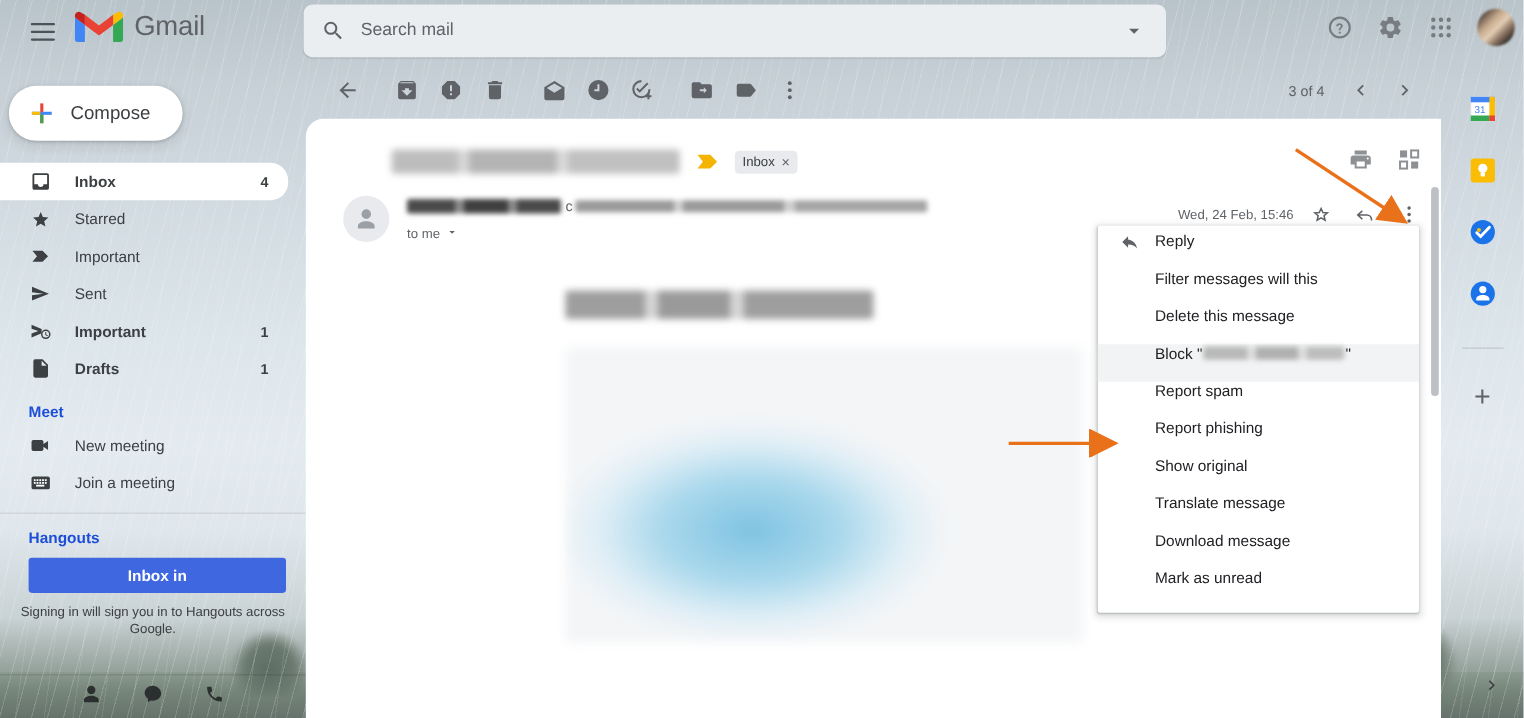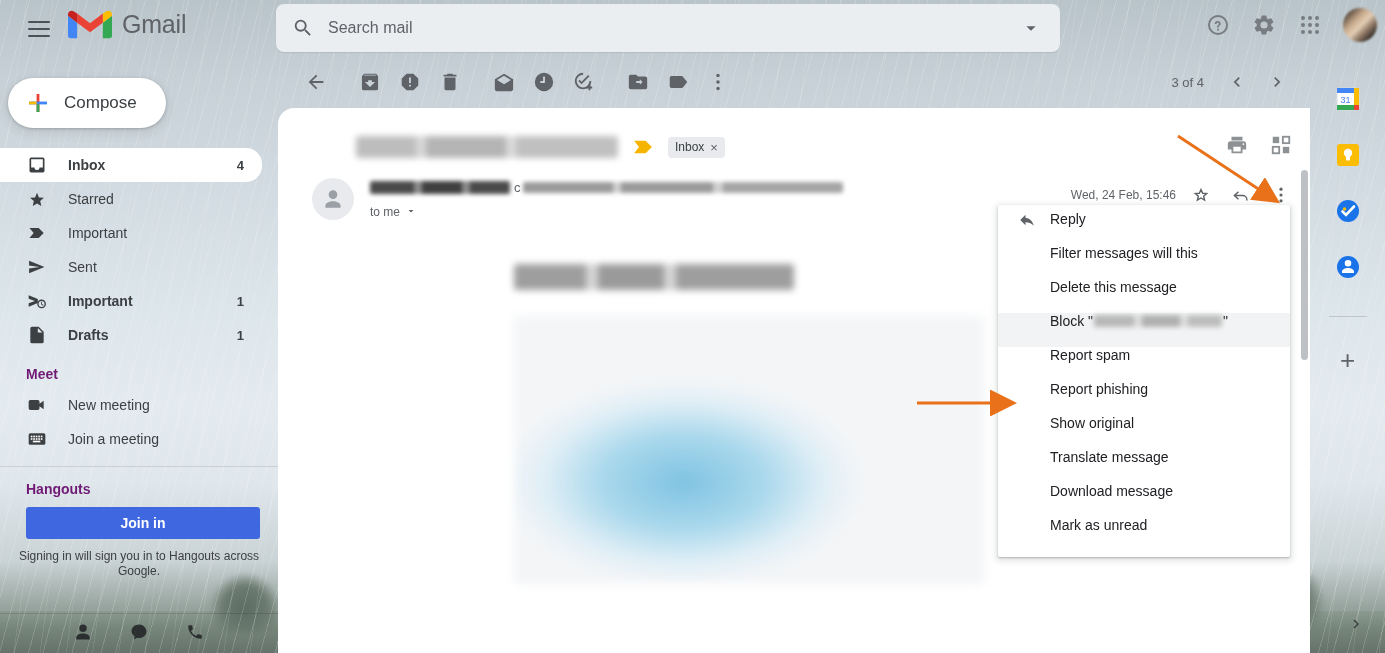--- a/index.html
+++ b/index.html
@@ -80,21 +80,21 @@
     display:flex; align-items:center; height:34px; padding-left:26px; cursor:pointer;
     border-radius:0 16px 16px 0; margin-right:16px;
   }
   .nav-item.active{ background:#ffffff; }
   .nav-ico{ width:22px; height:22px; margin-right:20px; display:flex; align-items:center; justify-content:center; flex:0 0 22px; }
   .nav-label{ font-size:14px; color:#3c4043; flex:1; }
   .nav-item.active .nav-label, .nav-item.bold .nav-label{ font-weight:bold; }
   .nav-count{ font-size:13px; color:#3c4043; padding-right:18px; }
   .nav-item.active .nav-count, .nav-item.bold .nav-count{ font-weight:bold; }
 
-  .section-title{ font-size:14px; font-weight:bold; color:#701a75; padding-left:26px; margin-top:14px; margin-bottom:6px; }
+  .section-title{ font-size:14px; font-weight:bold; color:#1d4ed8; padding-left:26px; margin-top:14px; margin-bottom:6px; }
   .divider{ height:1px; background:rgba(0,0,0,.10); margin:10px 0 0 0; }
 
   .signin-btn{
     margin:10px 18px 0 26px; height:32px; background:#3f68e0; color:#fff;
     display:flex; align-items:center; justify-content:center; border-radius:3px;
     font-size:14px; font-weight:bold; cursor:pointer;
   }
   .signin-note{ font-size:12px; color:#3c4043; text-align:center; margin-top:10px; padding:0 14px; line-height:15px; }
 
   .hangouts-footer{
@@ -381,21 +381,21 @@
               </g>
           </svg>
         </span>
         <span class="nav-label">Join a meeting</span>
       </div>
 
       <div class="divider"></div>
 
       <div class="section-title">Hangouts</div>
 
-      <div class="signin-btn">Join in</div>
+      <div class="signin-btn">Inbox in</div>
 
       <div class="signin-note">Signing in will sign you in to Hangouts across Google.</div>
     </div>
 
     <div class="hangouts-footer">
       <span class="hf-ico">
         <svg width="18" height="18" viewBox="0 0 24 24">
             <path fill="#202124" d="M12 12a5 5 0 100-10 5 5 0 000 10zm0 2c-4 0-9 2-9 5v3h18v-3c0-3-5-5-9-5z"></path>
           </svg>
       </span>

